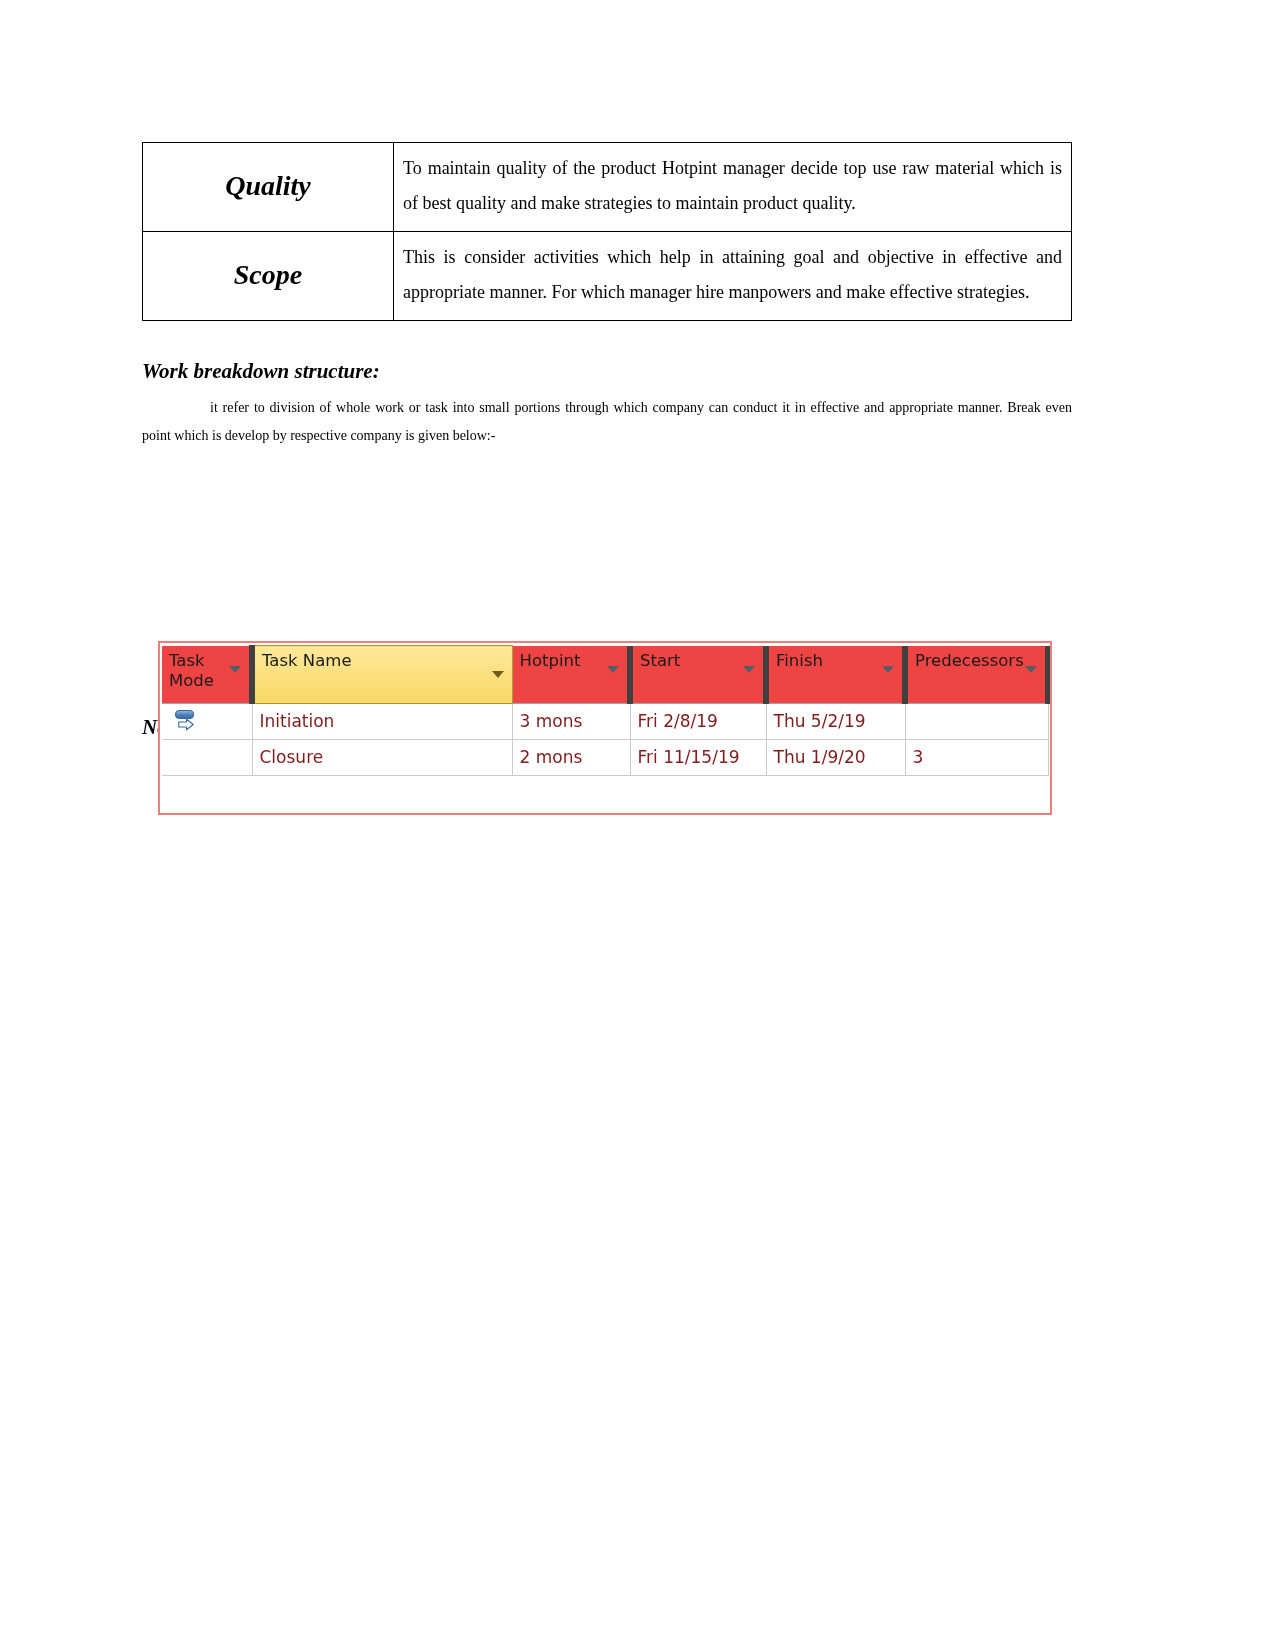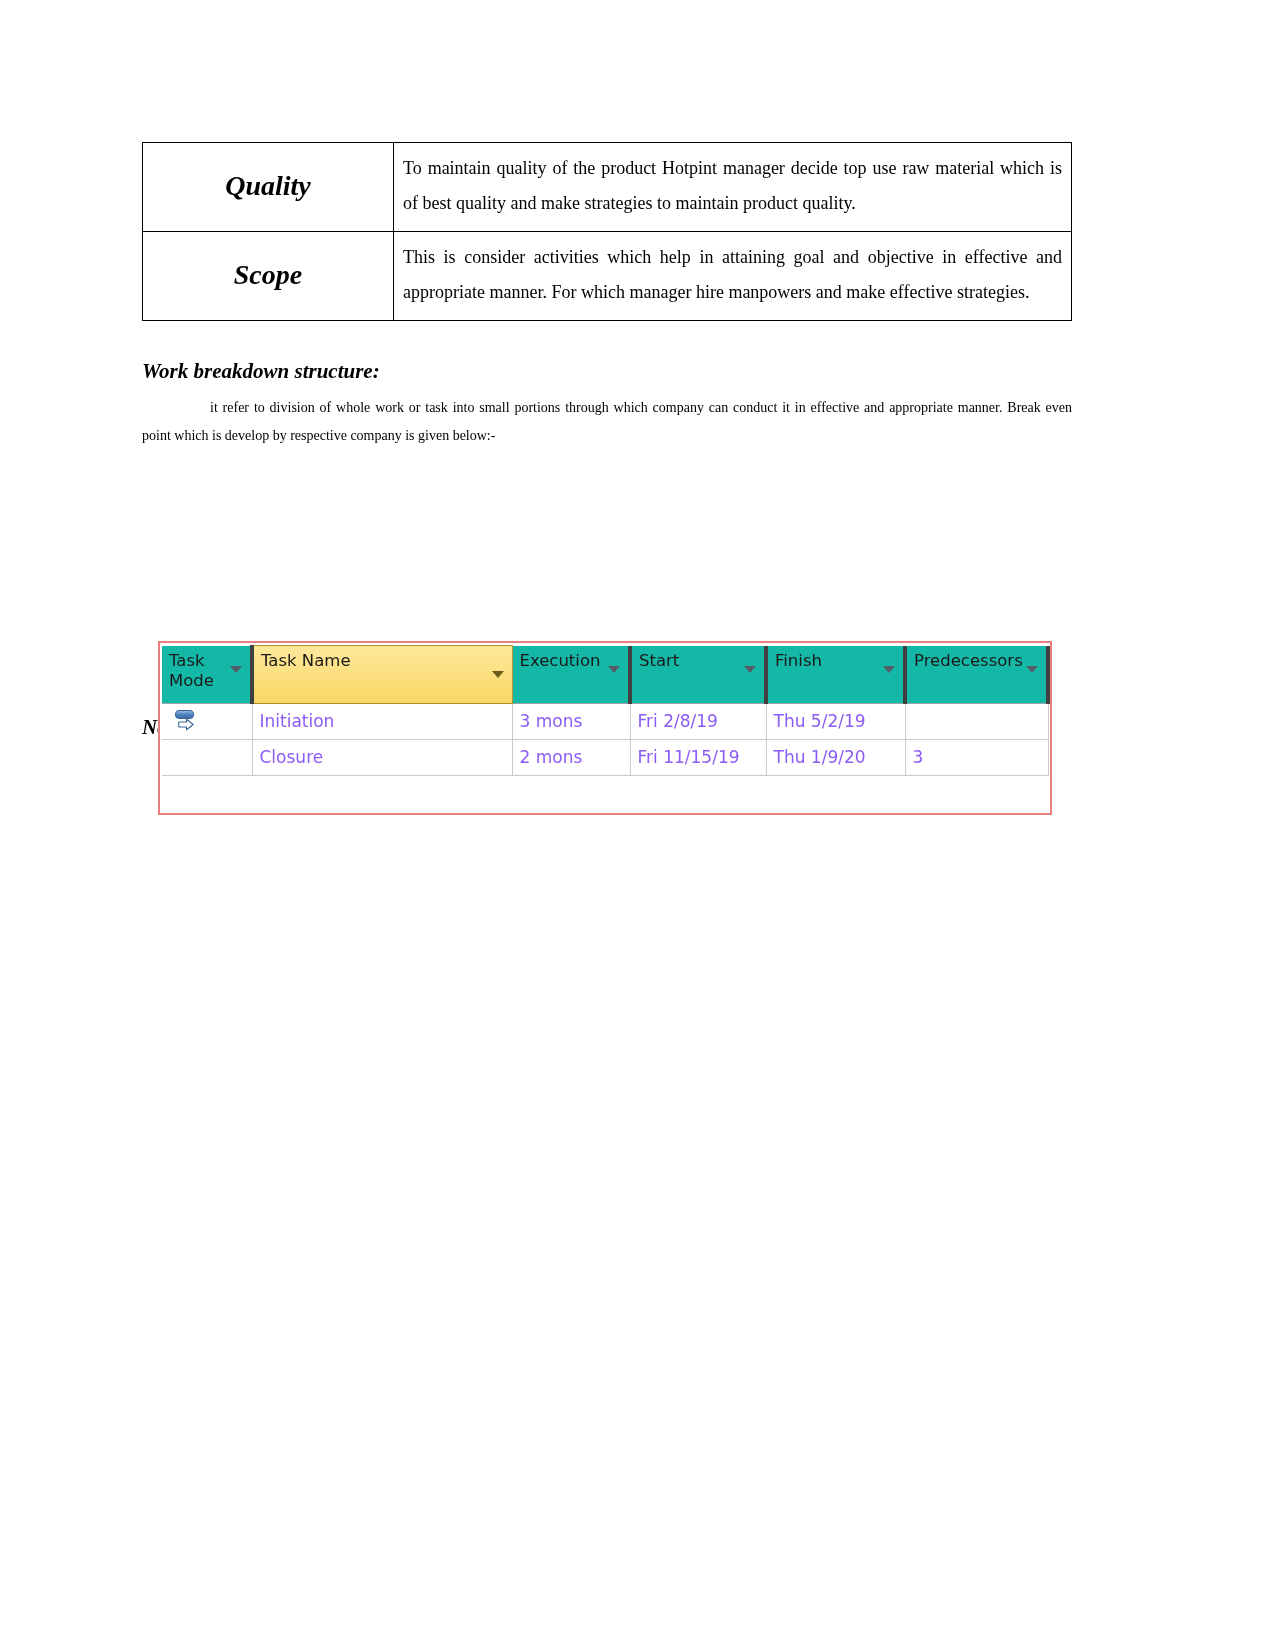--- a/index.html
+++ b/index.html
@@ -98,22 +98,22 @@
     width: 886px;
     height: 166px;
   }
   table.project-table {
     border-collapse: collapse;
     table-layout: fixed;
     width: 886px;
     background: #ffffff;
   }
   table.project-table th {
-    background: #14b8a6;
-    border-right: 4px solid #404040;
+    background: #ef4444;
+    border-right: 6px solid #404040;
     border-bottom: 1px solid #9ea4ac;
     font-weight: normal;
     font-size: 16.5px;
     color: #1a1a1a;
     text-align: left;
     padding: 5px 6px 6px 7px;
     height: 46px;
     vertical-align: top;
     position: relative;
     line-height: 1.22;
@@ -134,21 +134,21 @@
   }
   th.th-taskname .filter-arrow {
     border-top-color: #6a5c1c;
     top: 25px;
   }
 
   table.project-table td {
     border-right: 1px solid #c8ccd2;
     border-bottom: 1px solid #c8ccd2;
     font-size: 17px;
-    color: #8b5cf6;
+    color: #7f1d1d;
     padding: 3px 7px 4px 7px;
     height: 28px;
     vertical-align: middle;
     background: #ffffff;
   }
   td.cell-mode {
     padding: 0;
     position: relative;
     background: #ffffff;
     border-right: 1px solid #b9bec6;
@@ -236,21 +236,21 @@
           <tr>
             <th>
               <span class="th-label">Task Mode</span>
               <span class="filter-arrow"></span>
             </th>
             <th class="th-taskname">
               <span class="th-label">Task Name</span>
               <span class="filter-arrow"></span>
             </th>
             <th>
-              <span class="th-label">Execution</span>
+              <span class="th-label">Hotpint</span>
               <span class="filter-arrow"></span>
             </th>
             <th>
               <span class="th-label">Start</span>
               <span class="filter-arrow"></span>
             </th>
             <th>
               <span class="th-label">Finish</span>
               <span class="filter-arrow"></span>
             </th>

